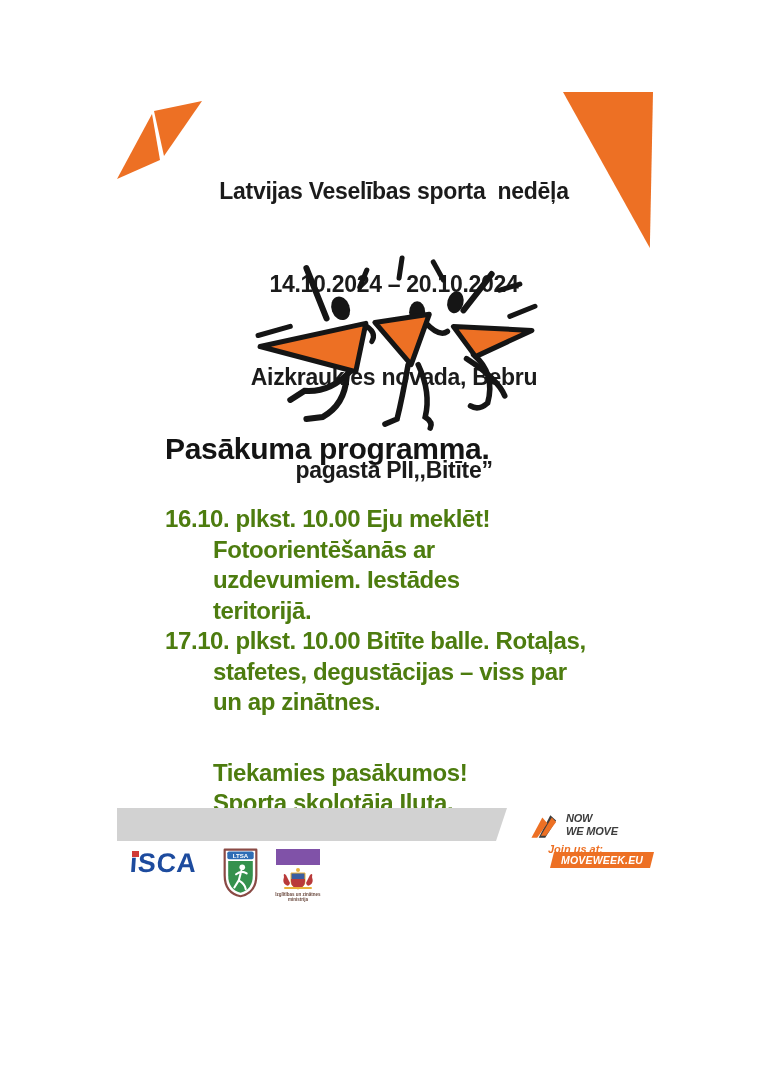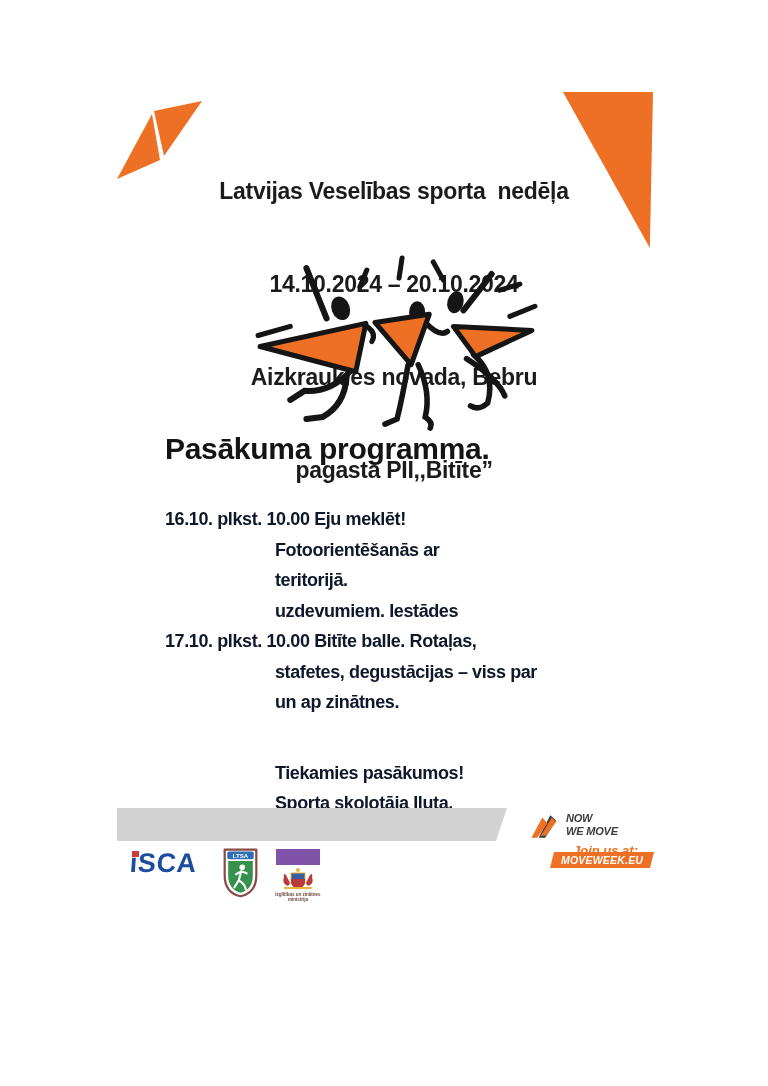--- a/index.html
+++ b/index.html
@@ -22,40 +22,40 @@
   }
   
   .illustration{position:absolute;left:246px;top:238px;width:292px;height:200px;}
   
   .heading{
     position:absolute;left:165px;top:432px;margin:0;
     font-size:30px;font-weight:800;letter-spacing:-0.3px;color:#141414;
   }
   .program{
     position:absolute;left:165px;top:504px;width:520px;
-    font-size:18px;line-height:30.5px;font-weight:700;letter-spacing:-0.4px;
-    color:#0f172a;
+    font-size:24px;line-height:30.5px;font-weight:700;letter-spacing:-0.4px;
+    color:#4d7c0f;
   }
   .prow{white-space:nowrap;}
-  .indent{margin-left:110px;}
+  .indent{margin-left:48px;}
   .closing{margin-top:40px;}
   
   .gray-bar{
     position:absolute;left:117px;top:808px;width:390px;height:33px;
     background:#d2d2d2;clip-path:polygon(0 0,100% 0,calc(100% - 11px) 100%,0 100%);
   }
   .nwm{position:absolute;left:528px;top:804px;width:128px;height:66px;}
   .nwm-icon{position:absolute;left:2px;top:7px;width:29px;height:29px;}
   .nwm-text{
     position:absolute;left:38px;top:8px;font-style:italic;font-weight:800;
     color:#3d3d3d;font-size:11px;line-height:13px;letter-spacing:-0.2px;white-space:nowrap;
   }
   .nwm-join{
-    position:absolute;left:20px;top:39px;width:90px;text-align:right;
-    color:#ED7024;font-size:13px;font-weight:700;font-style:italic;
+    position:absolute;left:20px;top:39px;width:90px;text-align:left;
+    color:#ED7024;font-size:11px;font-weight:700;font-style:italic;
   }
   .nwm-banner{
     position:absolute;left:24px;top:48px;background:#ED7024;color:#ffffff;
     font-size:10.5px;font-weight:800;font-style:italic;letter-spacing:0.2px;
     padding:2px 9px 2px 9px;transform:skewX(-14deg);white-space:nowrap;
   }
   .nwm-banner span{display:inline-block;transform:skewX(14deg);}
   
   .isca{position:absolute;left:130px;top:849px;width:86px;height:30px;}
   .isca-text{
@@ -130,22 +130,22 @@
   </svg>
 
   <h1 class="heading">Pasākuma programma.</h1>
 
   <div class="program">
     <div class="prow">
       <span>16.10. plkst. 10.00</span>
       <span>Eju meklēt!</span>
     </div>
     <div class="prow indent">Fotoorientēšanās ar</div>
+    <div class="prow indent">uzdevumiem. Iestādes</div>
     <div class="prow indent">teritorijā.</div>
-    <div class="prow indent">uzdevumiem. Iestādes</div>
 
     <div class="prow">
       <span>17.10. plkst. 10.00</span>
       <span>Bitīte balle. Rotaļas,</span>
     </div>
     <div class="prow indent">stafetes, degustācijas – viss par</div>
     <div class="prow indent">un ap zinātnes.</div>
 
     <div class="closing">
       <div class="prow indent">Tiekamies pasākumos!</div>

